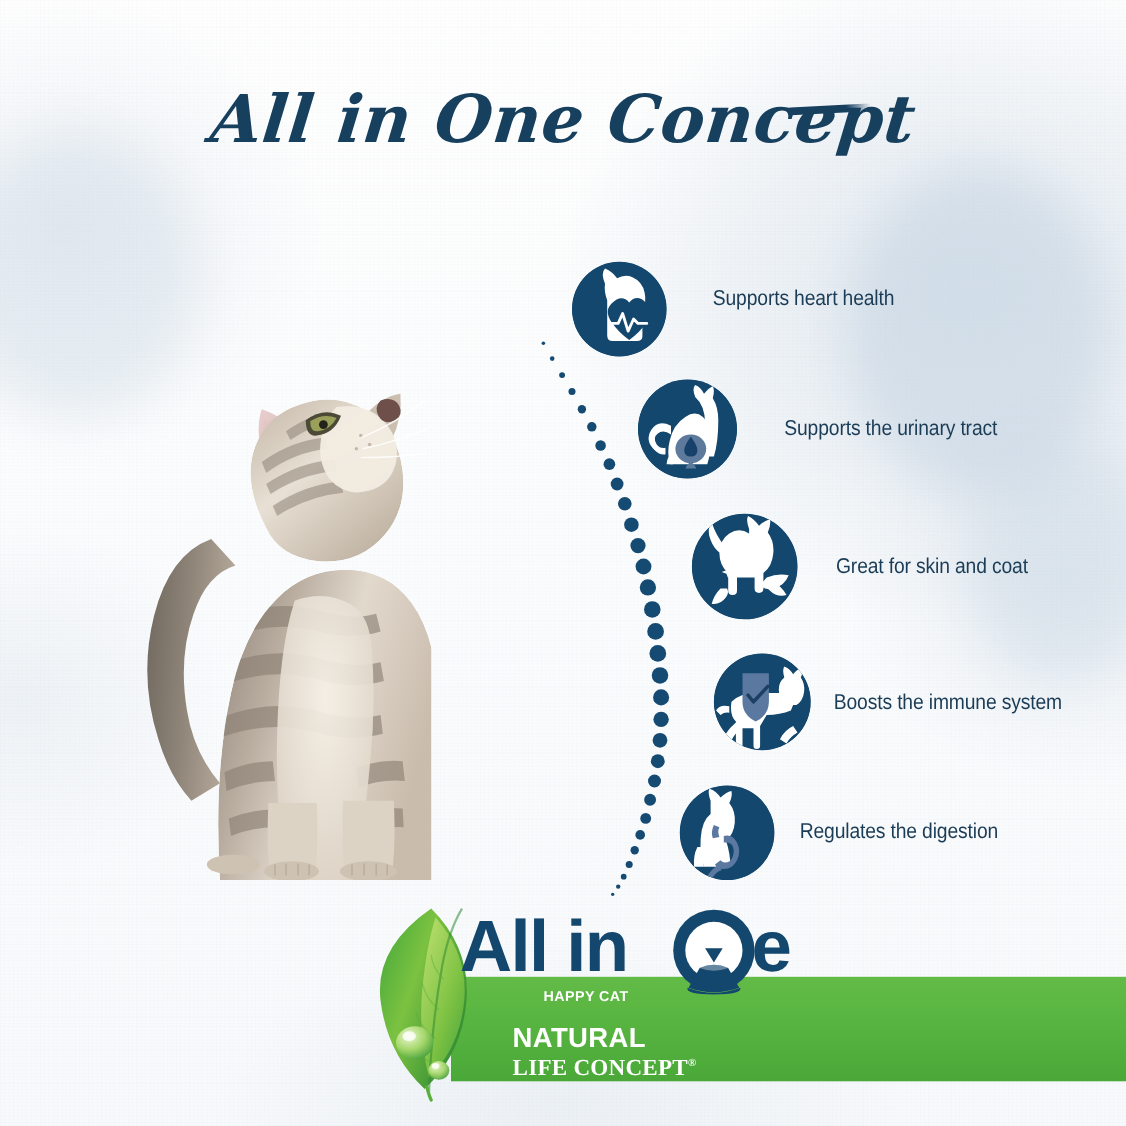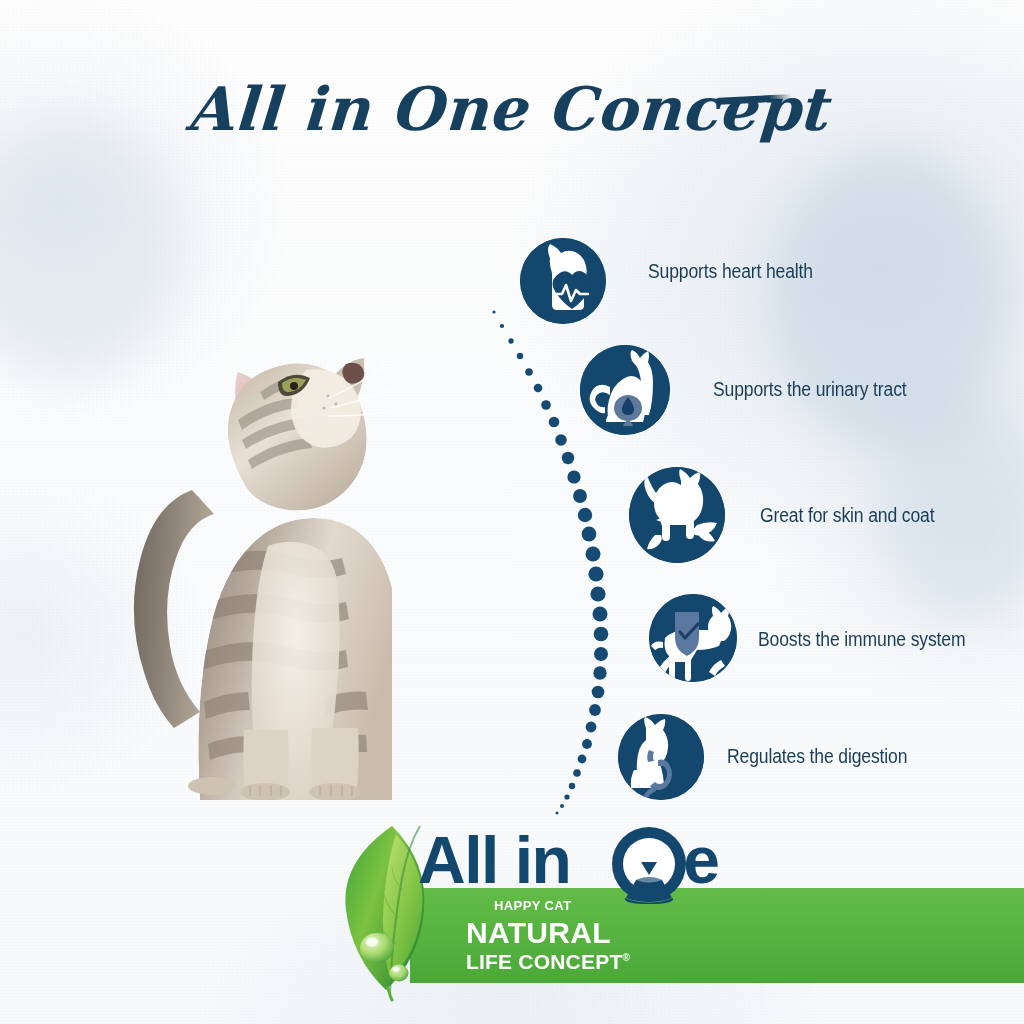--- a/index.html
+++ b/index.html
@@ -60,24 +60,24 @@
   .dots{position:absolute;left:0;top:0;width:1024px;height:1024px;pointer-events:none;}
 
   
   .green-banner{
     position:absolute;left:410px;top:888px;width:614px;height:95px;
     background:linear-gradient(180deg,#62bb46 0%,#55b23f 55%,#4aa838 100%);
   }
   .banner-text{position:absolute;left:466px;top:899px;color:#ffffff;line-height:1;}
   .bt-happy{font-size:13px;font-weight:700;letter-spacing:.4px;
     font-family:"Liberation Sans","DejaVu Sans",sans-serif;padding-left:28px;}
-  .bt-natural{font-size:30px;font-weight:700;letter-spacing:.3px;margin-top:6px;
+  .bt-natural{font-size:25px;font-weight:700;letter-spacing:.3px;margin-top:20px;
     font-family:"Liberation Sans","DejaVu Sans",sans-serif;}
   .bt-life{font-size:21px;font-weight:700;letter-spacing:.2px;margin-top:3px;
-    font-family:Liberation Sans, sans-serif;text-align:right;}
+    font-family:Liberation Serif, serif;text-align:right;}
   .bt-life sup{font-size:10px;vertical-align:super;}
 
   .logo-allinone{
     position:absolute;left:418px;top:822px;
     font-family:"Liberation Sans","DejaVu Sans",sans-serif;
     font-size:66px;font-weight:700;color:#13476e;letter-spacing:-1.5px;
     white-space:nowrap;
   }
   .logo-o-slot{display:inline-block;width:74px;}
   .logo-bowl{position:absolute;left:606px;top:824px;width:86px;height:86px;}

